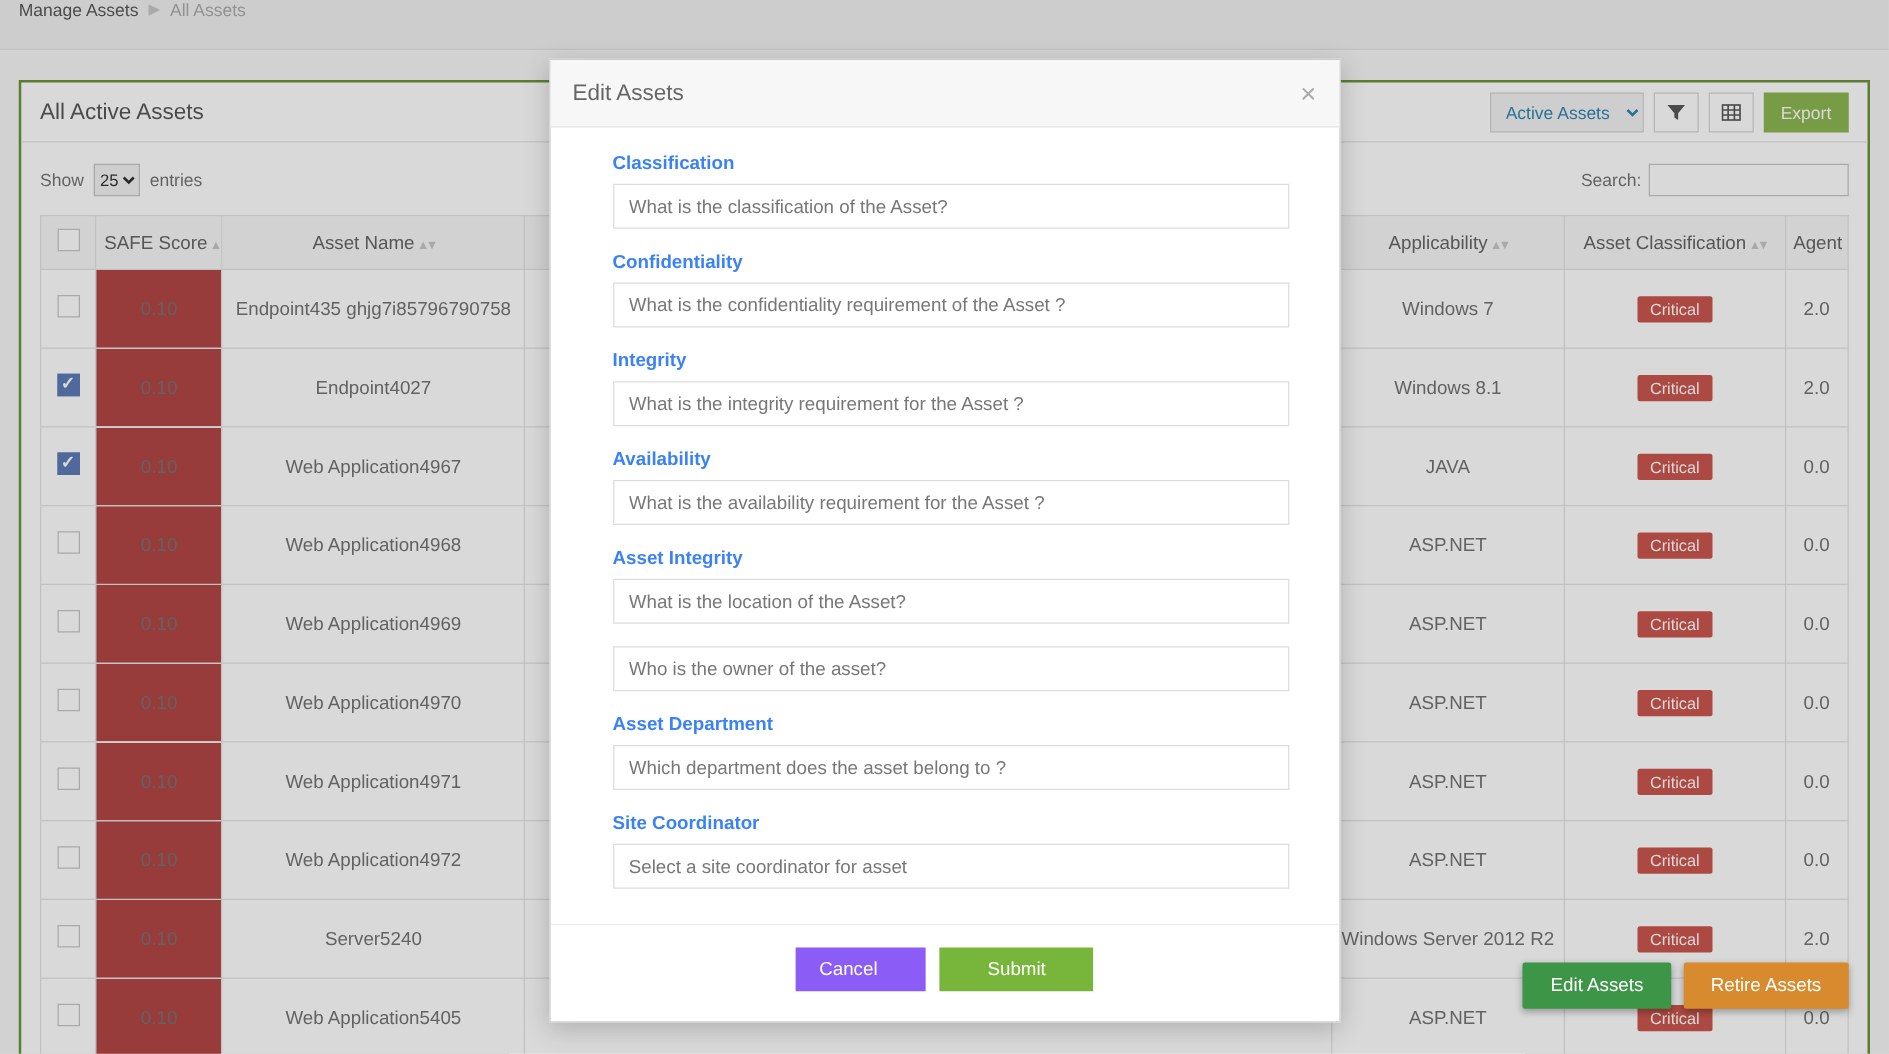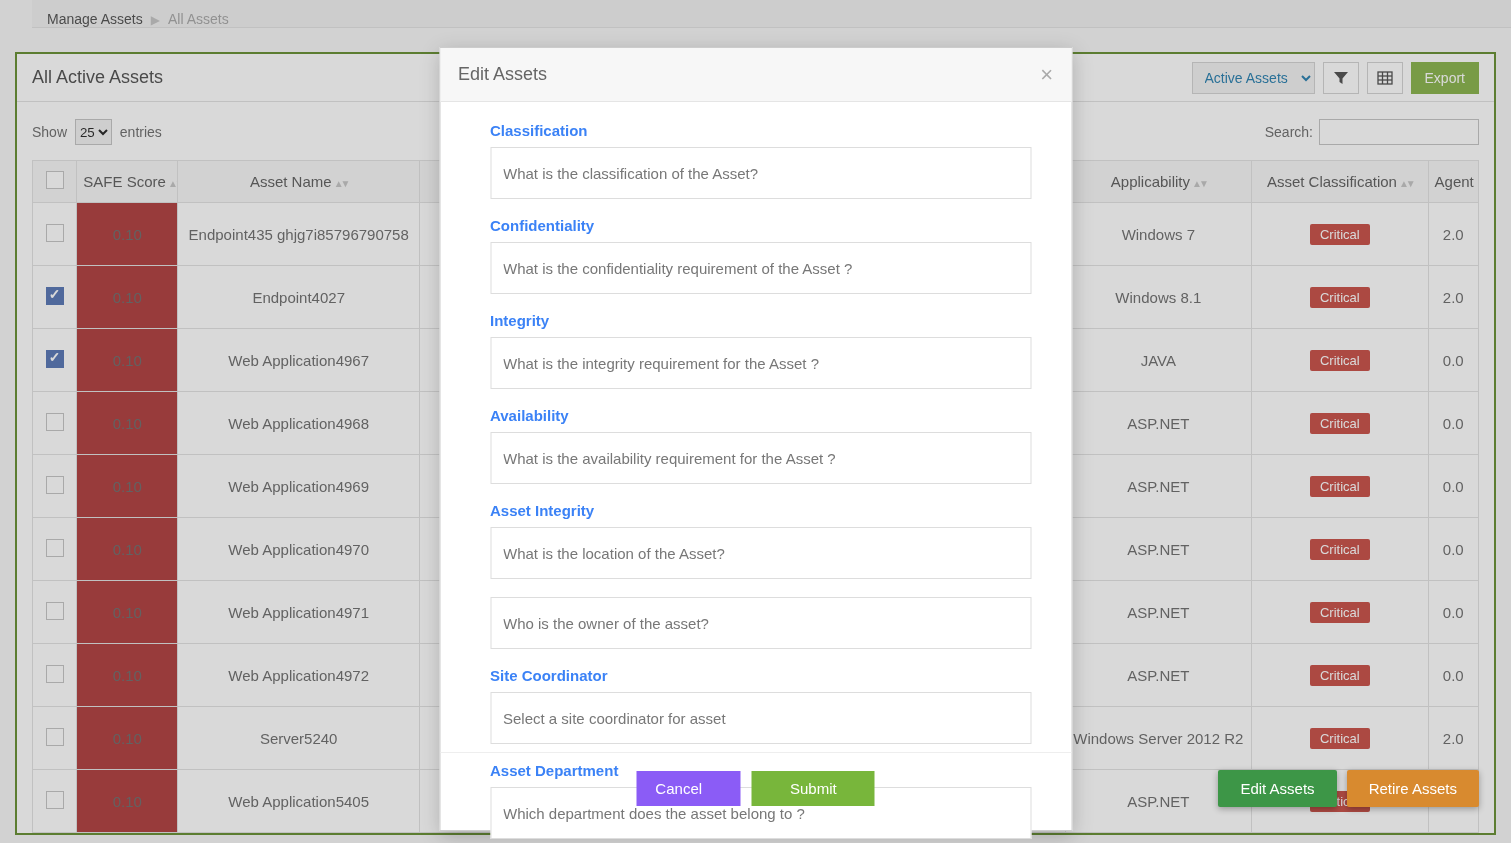--- a/index.html
+++ b/index.html
@@ -9,29 +9,28 @@
   color: #333;
   font-size: 14px;
   width: 1511px;
   height: 843px;
   overflow: hidden;
   position: relative;
 }
 
 
 .breadcrumb-bar {
-  height: 28px;
+  height: 40px;
   background: #eee;
   border-bottom: 1px solid #ddd;
   display: flex;
-  align-items: flex-end;
+  align-items: flex-start;
   padding: 0 15px;
   font-size: 14px;
   color: #555;
-  margin-left: 32px;
 }
 .breadcrumb-link { color: #333; cursor: pointer; }
 .breadcrumb-sep { margin: 0 8px; color: #bbb; font-size: 12px;}
 .breadcrumb-current { color: #999; }
 
 
 .main-panel {
   background: #fff;
   margin: 24px 15px 0 15px;
   border: 2px solid #4d7c0f;
@@ -211,21 +210,21 @@
 .modal-title { font-size:18px;color:#666; font-weight:400;}
 .modal-close { color:#aaa; font-size:22px; cursor:pointer;}
 .modal-body {
   padding: 20px 40px 10px 50px;
   max-height: 650px;
 }
 .form-group { margin-bottom: 18px;}
 .form-label { font-weight:600; color:#3b82f6; font-size:15px; margin-bottom:8px; display:block;}
 .form-input {
   width: 100%;
-  height: 52px;
+  height: 36px;
   border:1px solid #ddd;
   padding: 2px 12px;
   font-size:15px;
   color:#333;
 }
 .form-input::placeholder{ color:#777;}
 .modal-footer {
   padding: 18px 0 24px 0;
   text-align:center;
   border-top: 1px solid #eee;
@@ -409,20 +408,20 @@
     <span class="modal-title">Edit Assets</span>
     <span class="modal-close">×</span>
   </div>
   <div class="modal-body" id="modal-body">
       <div class="form-group"><label class="form-label">Classification</label><input class="form-input" placeholder="What is the classification of the Asset?" style=""></div>
       <div class="form-group"><label class="form-label">Confidentiality</label><input class="form-input" placeholder="What is the confidentiality requirement of the Asset ?" style=""></div>
       <div class="form-group"><label class="form-label">Integrity</label><input class="form-input" placeholder="What is the integrity requirement for the Asset ?" style=""></div>
       <div class="form-group"><label class="form-label">Availability</label><input class="form-input" placeholder="What is the availability requirement for the Asset ?" style=""></div>
       <div class="form-group"><label class="form-label">Asset Integrity</label><input class="form-input" placeholder="What is the location of the Asset?" style=""></div>
       <div class="form-group"><input class="form-input" placeholder="Who is the owner of the asset?" style=""></div>
+      <div class="form-group"><label class="form-label">Asset Department</label><input class="form-input" placeholder="Which department does the asset belong to ?" style=""></div>
       <div class="form-group"><label class="form-label">Site Coordinator</label><input class="form-input" placeholder="Select a site coordinator for asset" style=""></div>
-      <div class="form-group"><label class="form-label">Asset Department</label><input class="form-input" placeholder="Which department does the asset belong to ?" style=""></div>
     </div>
   <div class="modal-footer">
     <button class="modal-btn cancel">Cancel</button>
     <button class="modal-btn submit">Submit</button>
   </div>
 </div>
 
 </body></html>

